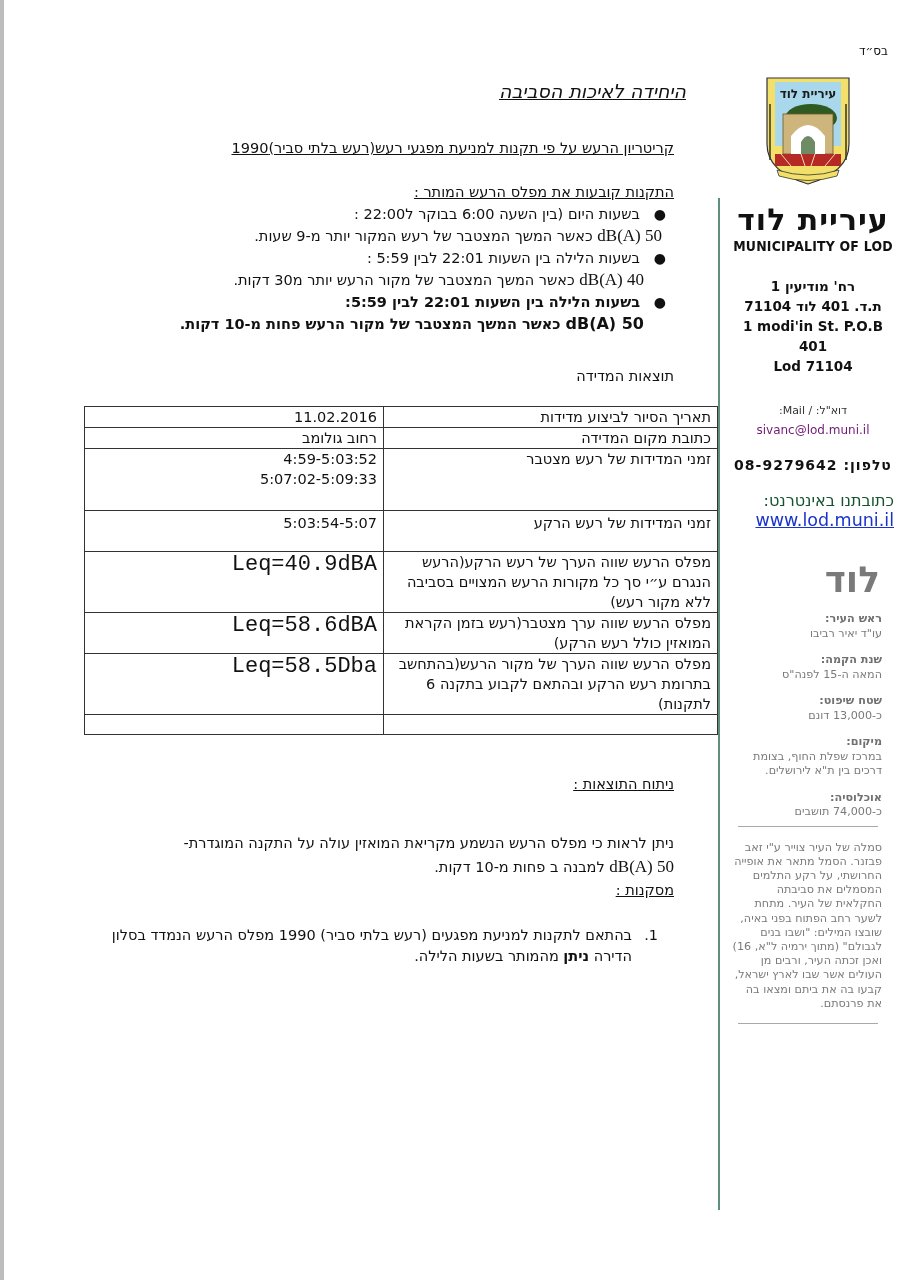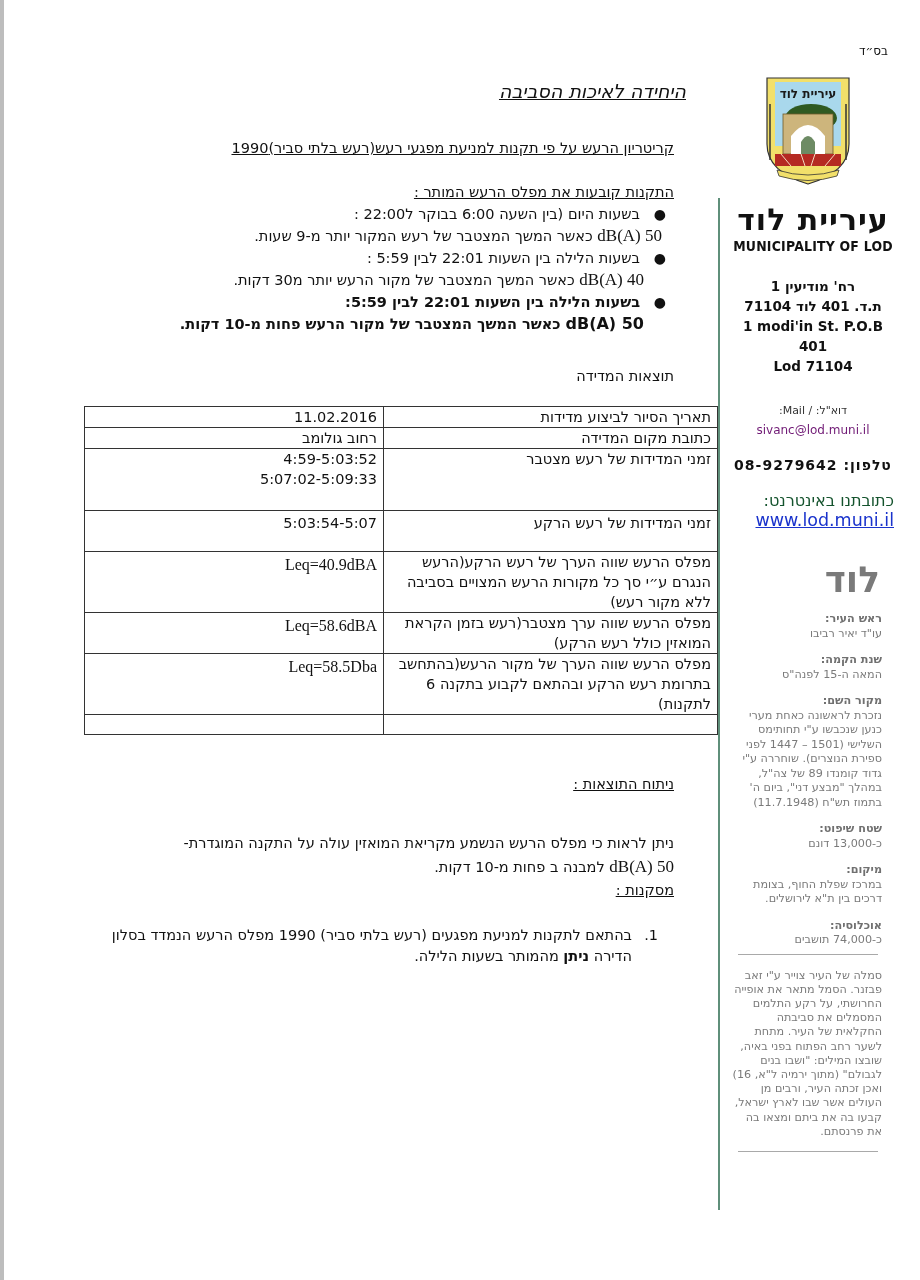--- a/index.html
+++ b/index.html
@@ -47,21 +47,21 @@
   .sub .db { font-family: "Liberation Serif", serif; font-size: 17px; }
   .bold .db { font-family: "DejaVu Sans", sans-serif; font-weight: bold; font-size: 16px; }
   .bold { font-weight: bold; }
 
   .results-head { position: absolute; right: 30px; top: 292px; font-size: 14.5px; }
 
   table.meas { position: absolute; left: 0; top: 330px; width: 634px; border-collapse: collapse; direction: rtl; font-size: 14.5px; }
   table.meas td { border: 1.5px solid #333; vertical-align: top; padding: 0 6px; line-height: 20px; }
   table.meas td.k { width: 334px; text-align: right; }
   table.meas td.v { text-align: right; direction: ltr; text-align: right; }
-  table.meas td.v.serif { font-family: Liberation Serif, serif; font-size: 16px; line-height: 24px; padding-top: 1px; }
+  table.meas td.v.serif { font-family: Liberation Mono, monospace; font-size: 22px; line-height: 24px; padding-top: 1px; }
 
   .analysis-head { position: absolute; right: 30px; top: 700px; font-size: 14.5px; text-decoration: underline; }
   .analysis-text { position: absolute; right: 30px; top: 742px; width: 600px; font-size: 14.5px; line-height: 23px; margin-top: 14px; }
   .analysis-text .db { font-family: "Liberation Serif", serif; font-size: 17px; }
   .concl-head { position: absolute; right: 30px; top: 806px; font-size: 14.5px; text-decoration: underline; }
   .concl-list { position: absolute; right: 46px; top: 849px; width: 560px; font-size: 14.5px; line-height: 21px; }
   .concl-list .num { position: absolute; right: 0; top: 0; }
   .concl-list .txt { padding-right: 26px; }
 </style>
 </head>
@@ -115,24 +115,20 @@
 <div class="facts">
   <div class="grp">
     <div class="lbl">ראש העיר:</div>
     <div>עו"ד יאיר רביבו</div>
   </div>
   <div class="grp">
     <div class="lbl">שנת הקמה:</div>
     <div>המאה ה-15 לפנה"ס</div>
   </div>
   <div class="grp">
-    <div class="lbl">מקור השם:</div>
-    <div>נזכרת לראשונה כאחת מערי כנען שנכבשו ע"י תחותימס השלישי (1501 – 1447 לפני ספירת הנוצרים). שוחררה ע"י גדוד קומנדו 89 של צה"ל, במהלך "מבצע דני", ביום ה' בתמוז תש"ח (11.7.1948)</div>
-  </div>
-  <div class="grp">
     <div class="lbl">שטח שיפוט:</div>
     <div>כ-13,000 דונם</div>
   </div>
   <div class="grp">
     <div class="lbl">מיקום:</div>
     <div>במרכז שפלת החוף, בצומת דרכים בין ת"א לירושלים.</div>
   </div>
   <div class="grp" style="margin-bottom:0">
     <div class="lbl">אוכלוסיה:</div>
     <div>כ-74,000 תושבים</div>

